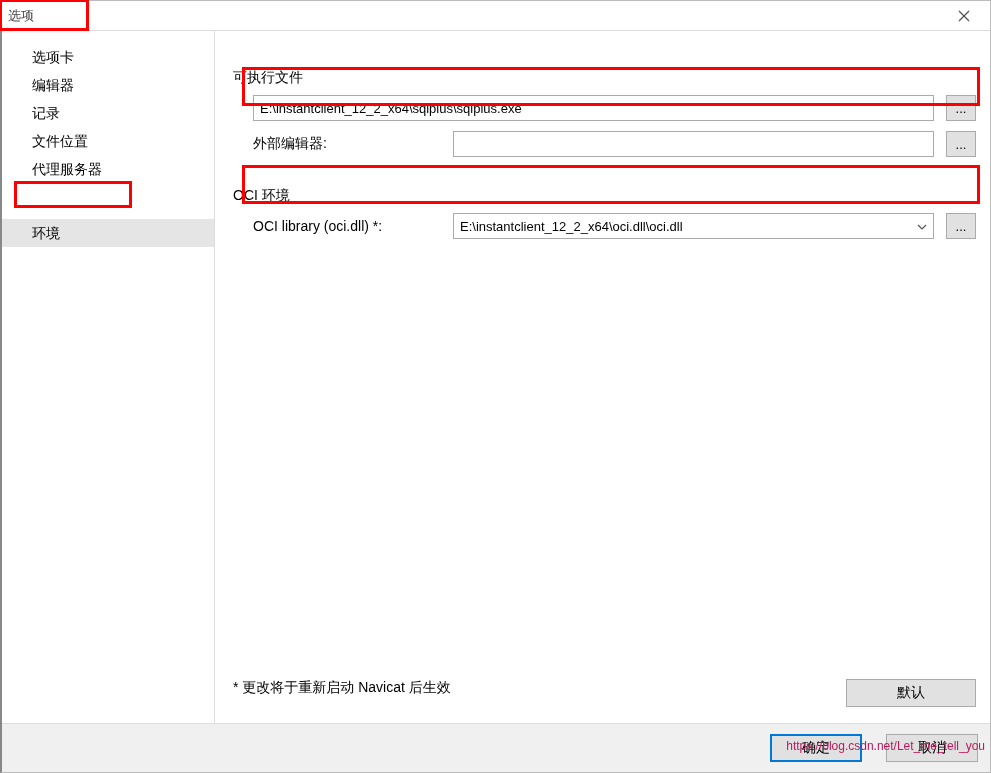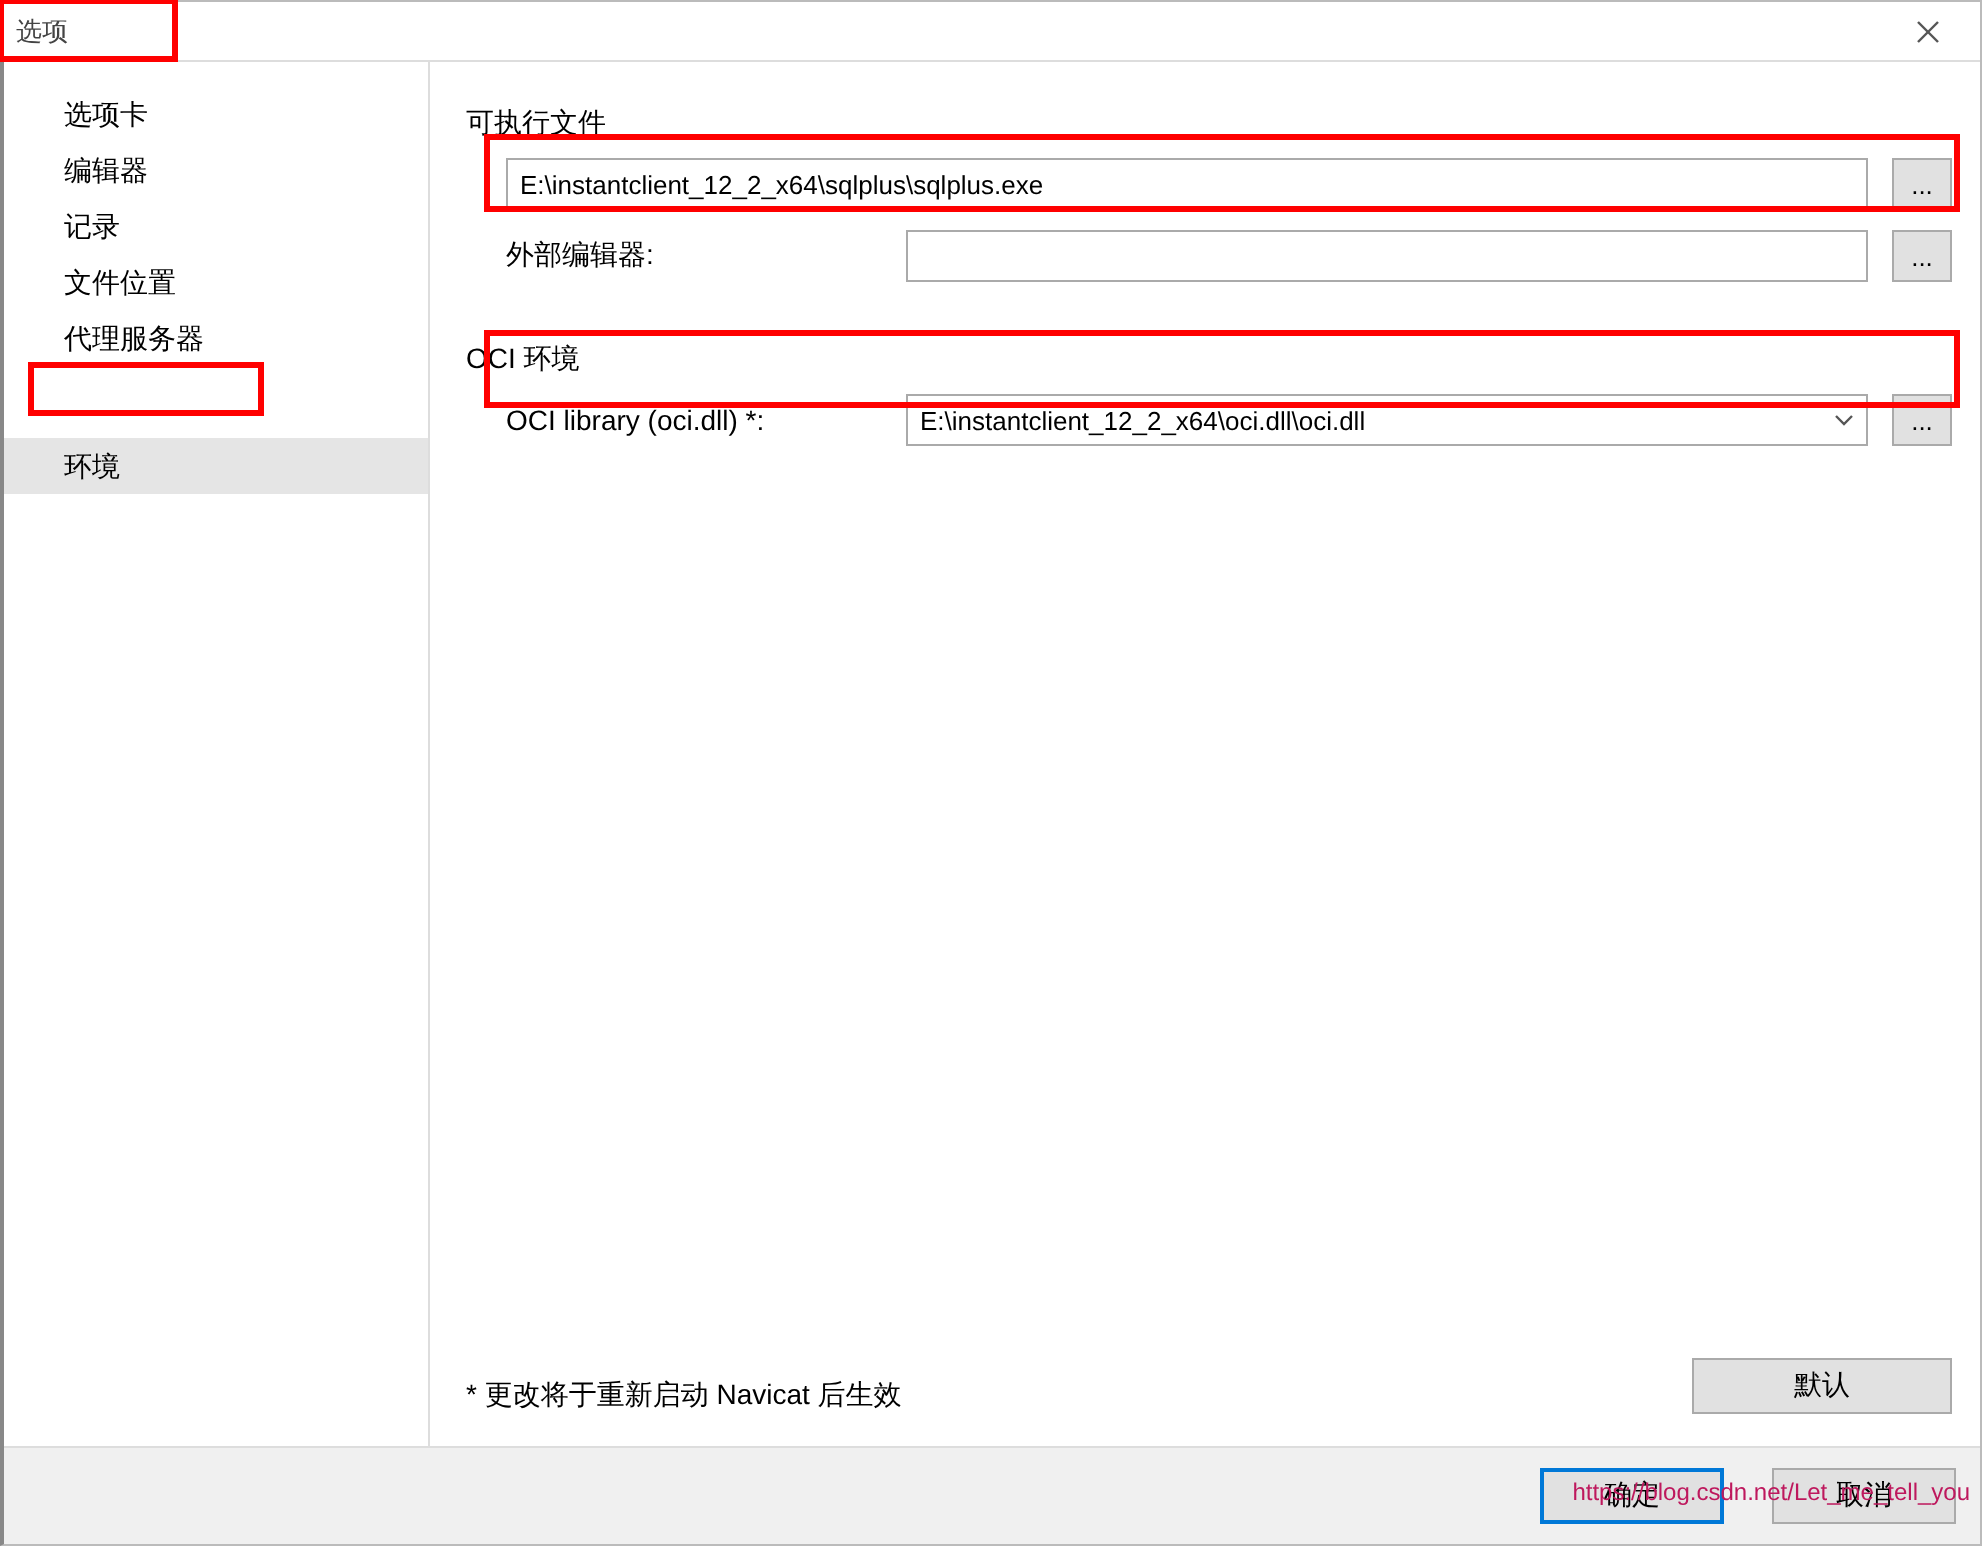--- a/index.html
+++ b/index.html
@@ -81,21 +81,21 @@
     .content {
       flex: 1;
       padding: 22px 14px 10px 18px;
       display: flex;
       flex-direction: column;
       position: relative;
     }
     .section-title {
       font-size: 14px;
       margin-bottom: 8px;
-      margin-top: 0;
+      margin-top: 16px;
     }
     .section-title.second {
       margin-top: 20px;
     }
     .form-row {
       display: flex;
       align-items: center;
       margin-bottom: 10px;
       padding-left: 20px;
     }
@@ -146,21 +146,21 @@
       align-items: center;
       justify-content: center;
       cursor: pointer;
       font-size: 13px;
     }
     .spacer {
       flex: 1;
     }
     .bottom-row {
       display: flex;
-      align-items: flex-end;
+      align-items: flex-start;
       justify-content: space-between;
       padding: 6px 0 6px 0;
     }
     .restart-note {
       font-size: 14px;
       color: #000;
     }
     .default-btn {
       width: 130px;
       height: 28px;

